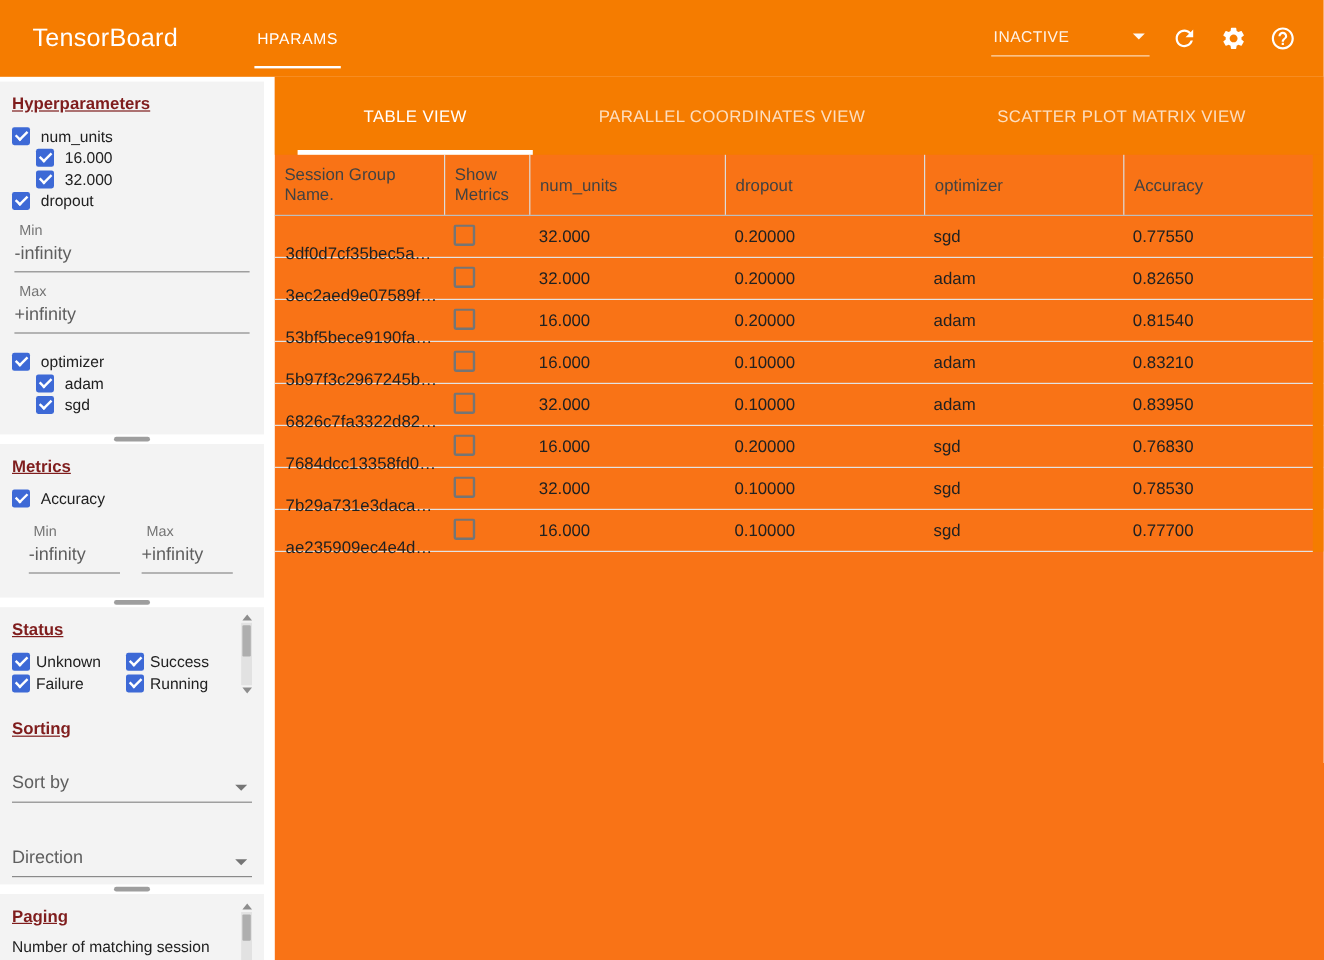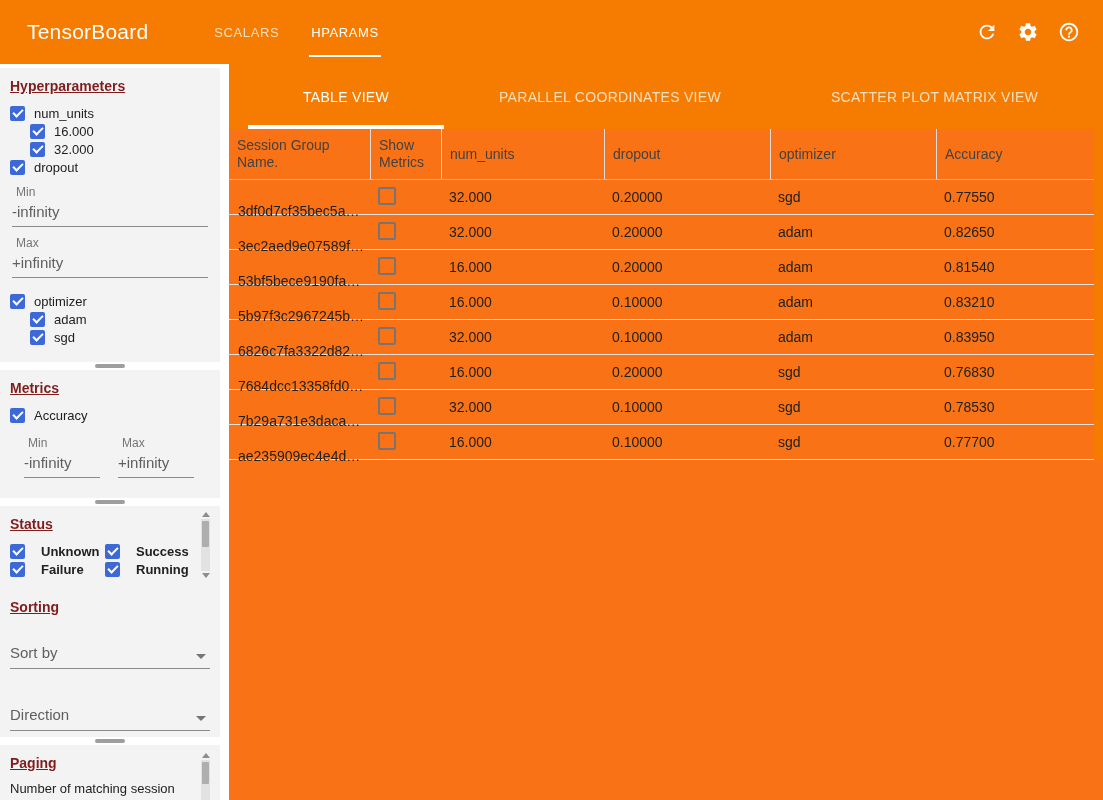--- a/index.html
+++ b/index.html
@@ -81,21 +81,21 @@
   }
 
   .minmax { display: flex; gap: 18px; margin: 12px 0 0 12px; }
   .mini-field { width: 76px; }
   .mini-field .field-value { width: 76px; }
 
   .status-grid {
     display: grid; grid-template-columns: 95px 90px; row-gap: 0; column-gap: 0;
     margin-top: 4px; width: 185px;
   }
-  .status-grid .cb-row { gap: 16px; font-weight: bold; }
+  .status-grid .cb-row { gap: 5px; }
 
   .sorting-heading { margin-top: 21px; }
   .select {
     height: 30px; margin-top: 24px; display: flex; align-items: flex-end; justify-content: space-between;
     border-bottom: 1px solid #8a8a8a; padding: 0 4px 7px 0; cursor: pointer; width: 200px;
   }
   .select + .select { margin-top: 32px; }
   .select-label { font-size: 15px; color: #5f5f5f; }
   .caret-gray {
     width: 0; height: 0; border-left: 5px solid transparent; border-right: 5px solid transparent;
@@ -159,24 +159,27 @@
   }
 </style>
 </head>
 <body>
 
 <div class="app">
 
   <header class="app-header">
     <div class="app-title">TensorBoard</div>
     <nav class="nav-tabs">
-      <div class="nav-tab">SCALARS</div>
       <div class="nav-tab active">HPARAMS</div>
     </nav>
     <div class="header-right">
+      <div class="reload-select">
+        <span>INACTIVE</span>
+        <span class="caret-white"></span>
+      </div>
       <button class="icon-btn">
         <span style="display:flex">
           <svg viewBox="0 0 24 24" width="22" height="22" fill="#fff">
               <path d="M17.65 6.35C16.2 4.9 14.21 4 12 4c-4.42 0-7.99 3.58-7.99 8s3.57 8 7.99 8c3.73 0 6.84-2.55 7.73-6h-2.08c-.82 2.33-3.04 4-5.65 4-3.31 0-6-2.69-6-6s2.69-6 6-6c1.66 0 3.14.69 4.22 1.78L13 11h7V4l-2.35 2.35z"></path>
             </svg>
         </span>
       </button>
       <button class="icon-btn">
         <span style="display:flex">
           <svg viewBox="0 0 24 24" width="22" height="22" fill="#fff">

